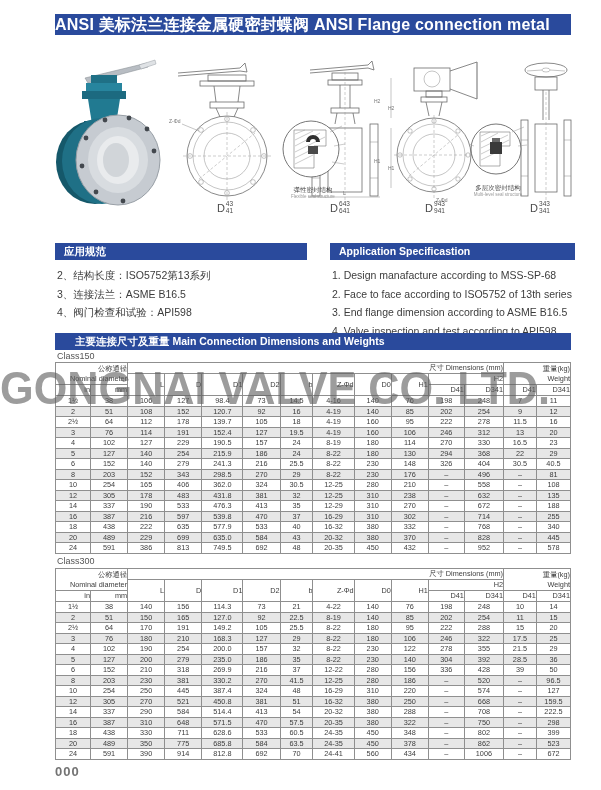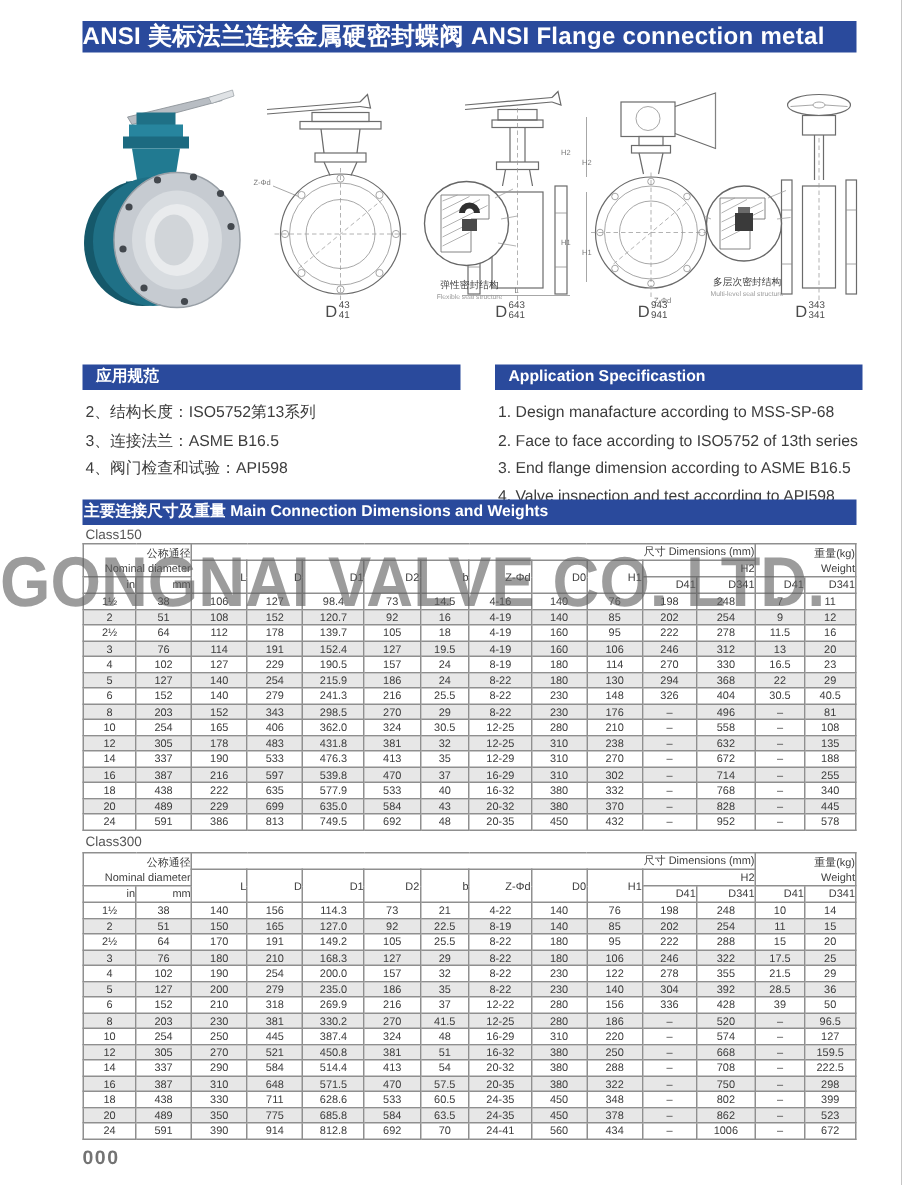--- a/index.html
+++ b/index.html
@@ -8,21 +8,21 @@
   .abs{position:absolute;}
 
   
   .bluebar{background:#2a4a9c;color:#ffffff;font-weight:bold;}
   .banner{left:55px;top:14px;width:516px;height:21px;line-height:21px;
           font-size:16px;letter-spacing:0.2px;}
   .subbar{top:243px;height:17px;line-height:17px;font-size:10.5px;padding-left:9px;box-sizing:border-box;}
   .subbar.cn{left:55px;width:252px;}
   .subbar.en{left:330px;width:245px;}
   .mainbar{left:55px;top:333px;width:516px;height:17px;line-height:17px;
-           font-size:10.5px;padding-left:1px;box-sizing:border-box;}
+           font-size:10.5px;padding-left:20px;box-sizing:border-box;}
 
   
   .speclist{font-size:10.5px;color:#3c3c3c;line-height:18.5px;}
   .speclist.cn{left:57px;top:266px;width:260px;}
   .speclist.en{left:332px;top:266px;width:250px;}
 
   
   .fig svg{display:block;}
   .figlabels{left:55px;top:201px;width:520px;height:18px;}
   .figlabel{position:absolute;top:0;display:flex;justify-content:center;align-items:center;

